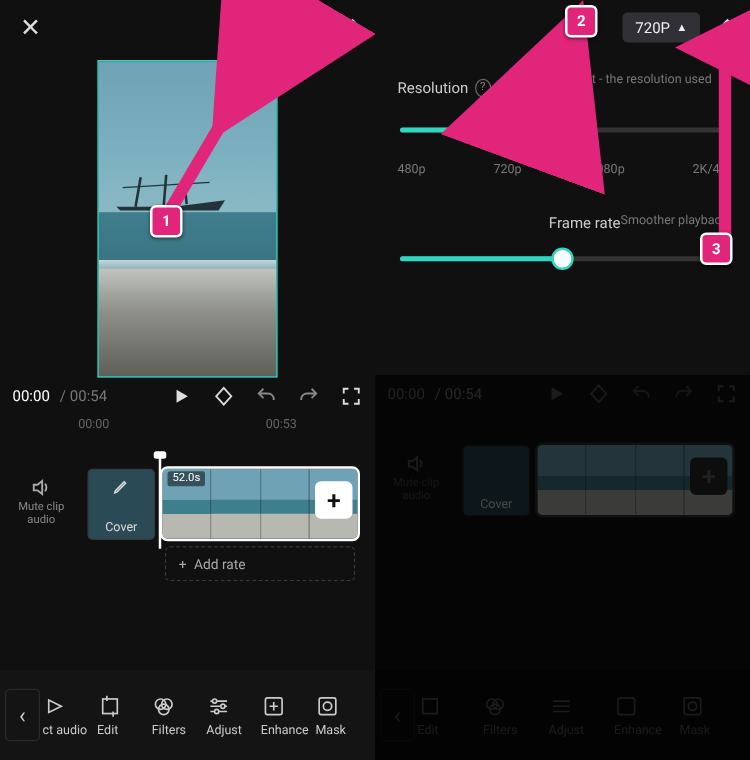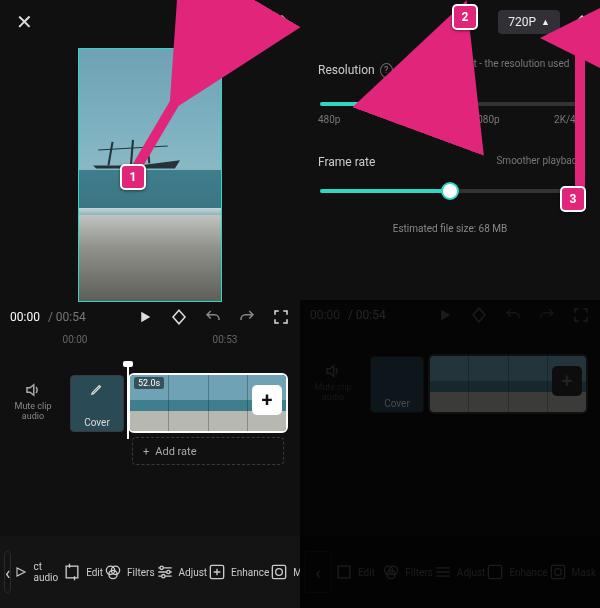--- a/index.html
+++ b/index.html
@@ -43,32 +43,32 @@
   .clipstrip .th{flex:1;background:linear-gradient(#6fa2b4 0 45%,#3f7e8d 45% 65%,#b7b9b1 65% 100%)}
   .clipstrip .th+.th{border-left:1px solid rgba(0,0,0,0.25)}
   .clip-dur{position:absolute;left:134px;top:20px;font-size:9px;background:rgba(0,0,0,0.5);color:#fff;padding:1px 4px;border-radius:2px}
   .playhead{position:absolute;left:127px;top:6px;width:2px;height:76px;background:#fff}
   .playhead::before{content:"";position:absolute;top:-2px;left:-4px;width:10px;height:6px;background:#fff;border-radius:2px}
   .addbtn{position:absolute;right:18px;top:28px;width:30px;height:30px;border-radius:5px;background:#fff;color:#111;display:flex;align-items:center;justify-content:center;font-size:20px;font-weight:600}
   .addaudio{position:absolute;left:132px;top:80px;right:16px;height:26px;border:1px dashed #3a3a3a;border-radius:4px;display:flex;align-items:center;padding-left:10px;color:#aaa;font-size:11px;gap:6px}
   
   .toolbar{position:absolute;left:0;right:0;bottom:0;height:72px;background:#141414;display:flex;align-items:center;padding:0 4px}
   .backchev{width:26px;height:40px;display:flex;align-items:center;justify-content:center;color:#ccc;border:1px solid #2a2a2a;border-radius:4px;margin-right:2px;font-size:18px}
-  .tool{flex:1;display:flex;flex-direction:row;align-items:center;gap:4px;color:#ccc;font-size:10px}
+  .tool{flex:1;display:flex;flex-direction:column;gap:4px;color:#ccc;font-size:10px}
   .tool svg{width:20px;height:20px}
   
   .settings{padding:14px 18px 0 18px;color:#ccc}
   .s-label{display:flex;align-items:center;gap:5px;font-size:12px;margin-bottom:20px}
   .s-sub{font-size:10px;color:#777;margin-left:8px;line-height:1.2}
   .qmark{width:13px;height:13px;border:1px solid #666;border-radius:50%;font-size:9px;display:flex;align-items:center;justify-content:center;color:#888}
   .slider{position:relative;height:4px;background:#333;border-radius:2px;margin:0 2px}
   .slider .fill{position:absolute;left:0;top:0;bottom:0;background:#2fd6c2;border-radius:2px}
   .slider .knob{position:absolute;top:50%;width:14px;height:14px;border-radius:50%;background:#fff;border:2px solid #2fd6c2;transform:translate(-50%,-50%)}
-  .ticks{display:flex;justify-content:space-between;font-size:10px;color:#777;margin-top:8px}
-  .fr-label{display:flex;justify-content:space-between;font-size:12px;margin:30px 0 20px 0}
+  .ticks{display:flex;justify-content:space-between;font-size:10px;color:#777;margin-top:24px}
+  .fr-label{display:flex;justify-content:flex-end;font-size:12px;margin:30px 0 20px 0}
   .fr-right{font-size:10px;color:#777}
   .est{text-align:center;font-size:10px;color:#888;margin-top:30px}
   
   .marker{position:absolute;width:22px;height:22px;background:#e0257a;border:2px solid #fff;border-radius:5px;color:#fff;display:flex;align-items:center;justify-content:center;font-size:12px;font-weight:700;z-index:50;box-shadow:0 1px 3px rgba(0,0,0,0.5)}
   .arrow{position:absolute;z-index:49}
   .arrow svg{display:block;overflow:visible}
 </style>
 </head>
 <body>
 
@@ -255,21 +255,20 @@
 
       <div class="fr-label">
         <span>Frame rate</span>
         <span class="fr-right">Smoother playback</span>
       </div>
       <div class="slider">
         <div class="fill" id="fr-fill" style="width: 50%;"></div>
         <div class="knob" id="fr-knob" style="left: 50%;"></div>
       </div>
 
-      <div class="est">Estimated file size: 68 MB</div>
     </div>
 
     <div style="position:absolute;left:0;right:0;top:300px;bottom:0">
       <div class="transport">
         <span class="time-cur" style="color:#666">00:00</span>
         <span class="time-tot">/ <span>00:54</span></span>
         <div class="spacer2"></div>
         <div class="tgroup">
           <div class="ticon">
               <svg viewBox="0 0 24 24" fill="#555">

